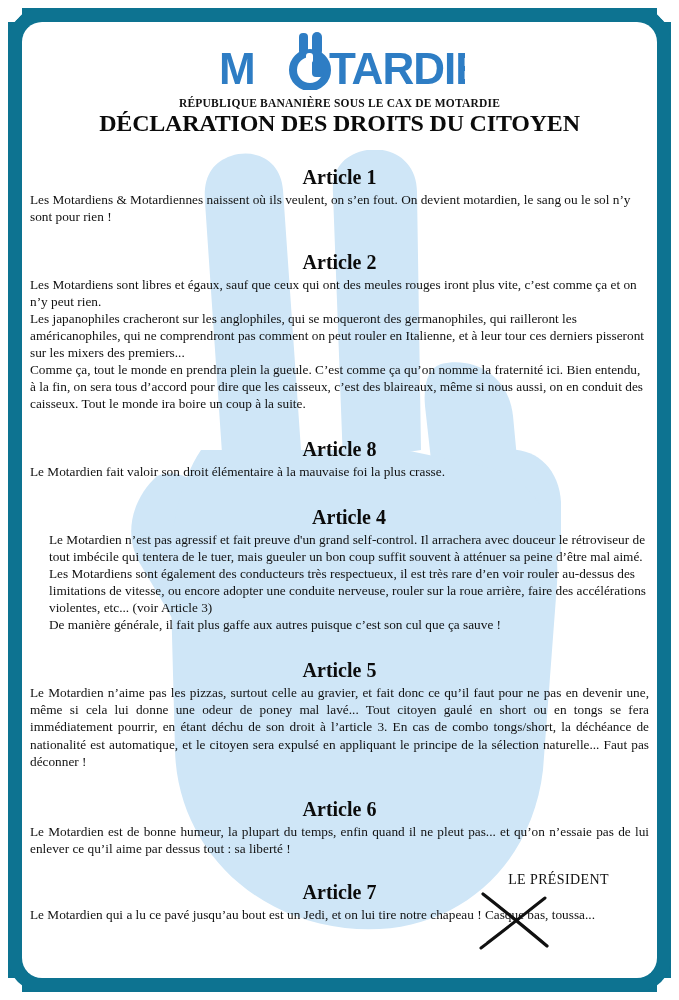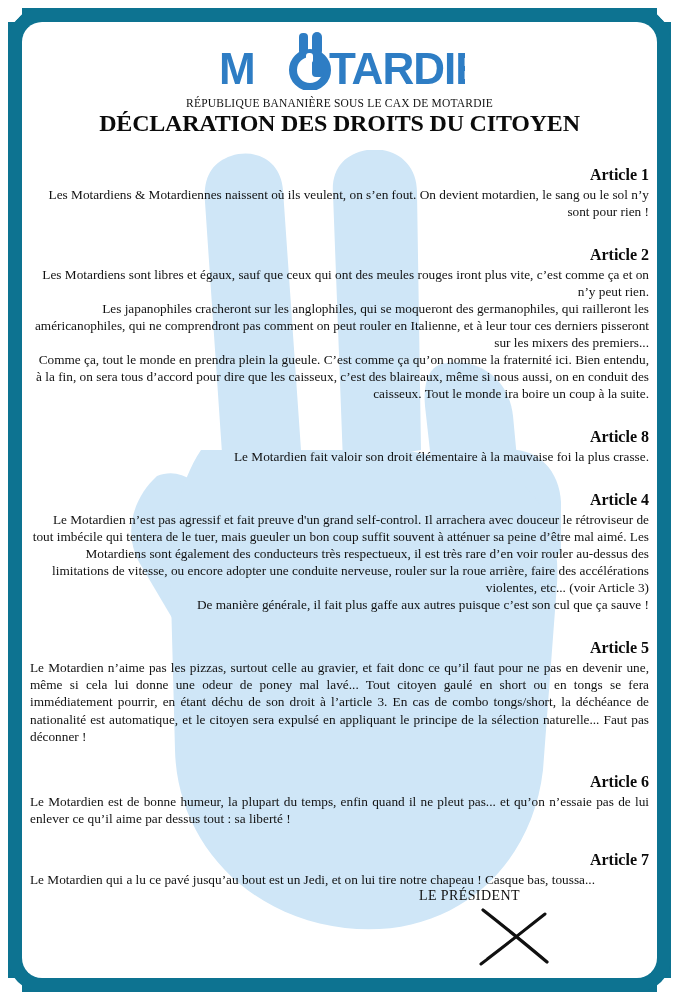--- a/index.html
+++ b/index.html
@@ -84,21 +84,21 @@
     text-align: center;
     padding-top: 6px;
     height: 62px;
   }
   .logo-svg { display: block; margin: 0 auto; }
 
   
   .subtitle {
     text-align: center;
     font-family: "Liberation Serif", serif;
-    font-weight: normal;
+    font-weight: bold;
     font-size: 11.5px;
     letter-spacing: .2px;
     color: #111111;
     margin-top: 9px;
     font-variant: small-caps;
   }
   .main-title {
     text-align: center;
     font-family: "Liberation Serif", serif;
     font-weight: bold;
@@ -108,52 +108,52 @@
     margin-top: 2px;
     line-height: 1.05;
   }
 
   
   .articles { margin-top: 26px; }
 
   .article { margin-bottom: 4px; }
 
   .article-title {
-    text-align: right;
+    text-align: center;
     font-family: "Liberation Serif", serif;
     font-weight: bold;
-    font-size: 16px;
+    font-size: 20px;
     color: #0b0b0b;
     margin-bottom: 2px;
   }
   .article-body {
     font-family: "Liberation Serif", serif;
     font-size: 13.3px;
     line-height: 1.28;
     color: #111111;
-    text-align: right;
+    text-align: left;
   }
   .article-body.justified { text-align: justify; }
   .article-body p { margin: 0; }
 
   .sp-a1 { margin-top: 30px; }
   .sp-a2 { margin-top: 26px; }
   .sp-a3 { margin-top: 26px; }
-  .sp-a4 { margin-top: 26px; }
+  .sp-a4 { margin-top: 26px; margin-left: 19px; }
   .sp-a5 { margin-top: 26px; }
   .sp-a6 { margin-top: 28px; }
   .sp-a7 { margin-top: 24px; }
 
   
   .signature {
     position: absolute;
     right: 40px;
-    bottom: 8px;
+    bottom: 24px;
     width: 190px;
-    text-align: left;
+    text-align: right;
     z-index: 4;
   }
   .sig-label {
     font-family: "Liberation Serif", serif;
     font-size: 14px;
     letter-spacing: .4px;
     color: #111111;
   }
   .sig-mark { display: block; margin: 2px auto 0; }
 </style>

